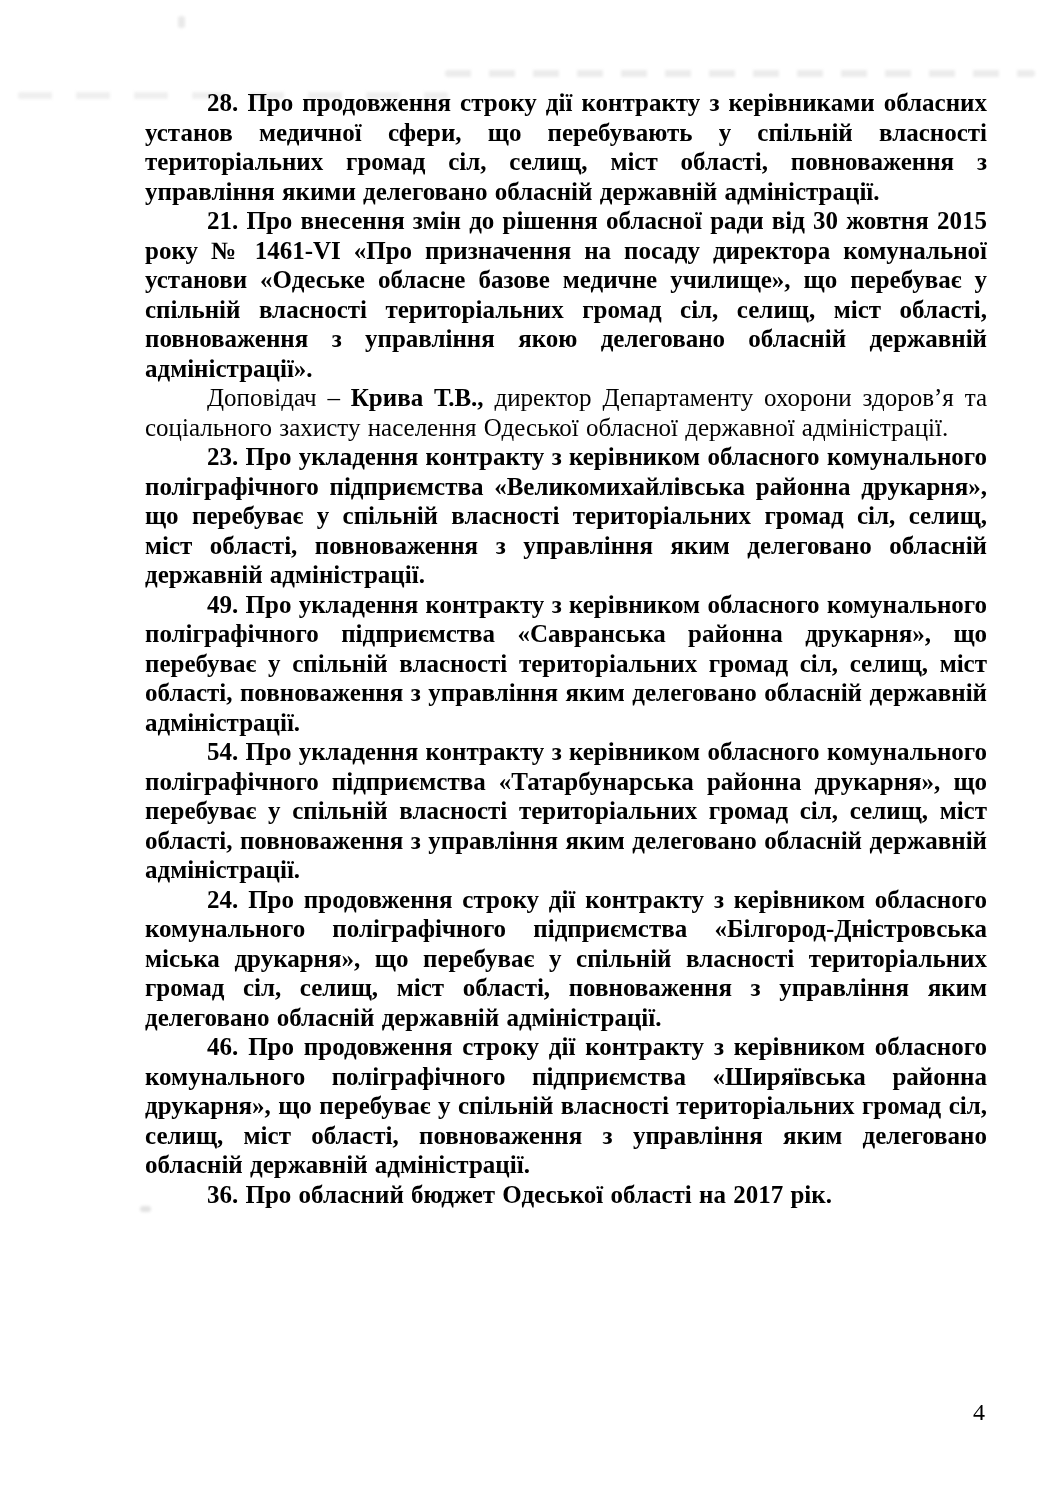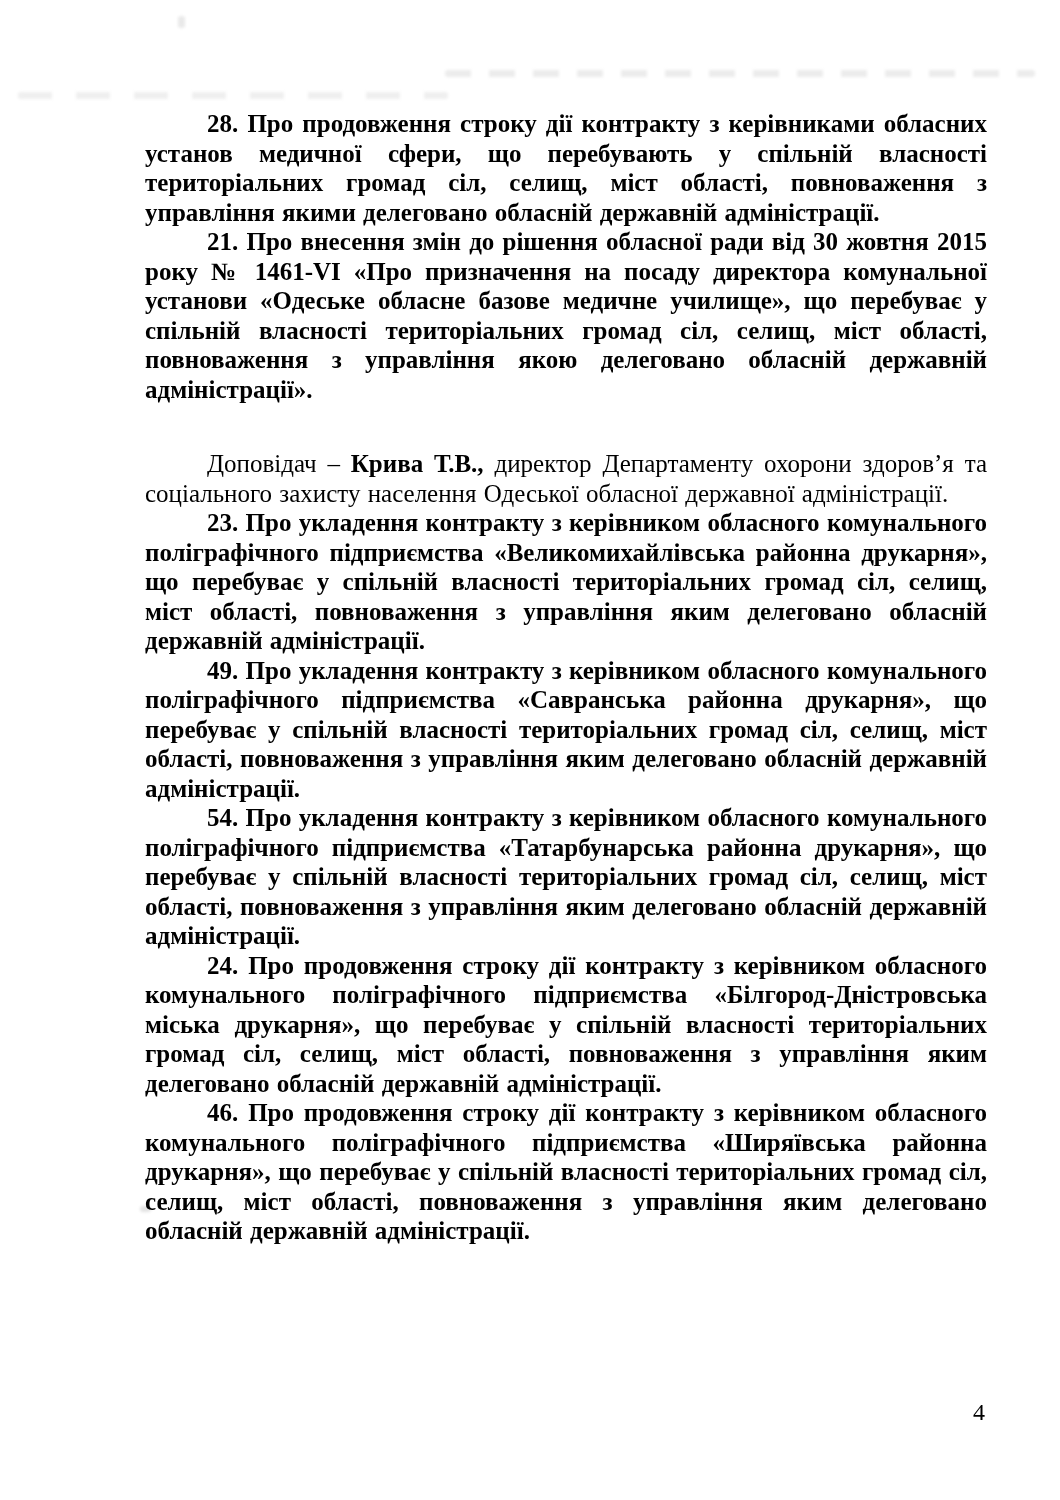--- a/index.html
+++ b/index.html
@@ -9,33 +9,33 @@
     height: 1500px;
     margin: 0 auto;
     background: #ffffff;
     overflow: hidden;
     font-family: "Liberation Serif", "DejaVu Serif", serif;
     color: #000000;
   }
   .content {
     position: absolute;
     left: 145px;
-    top: 109px;
+    top: 88px;
     width: 842px;
   }
   .content p {
     margin: 0;
     text-indent: 62px;
     text-align: justify;
     font-size: 25px;
     line-height: 29.5px;
     word-spacing: 1px;
   }
   .content p.item { font-weight: 700; }
-  .content p.speaker { font-weight: 400; margin-top: 45px; }
+  .content p.speaker { font-weight: 400; }
   .content p.speaker .name { font-weight: 700; }
   .page-number {
     position: absolute;
     top: 1398px;
     right: 75px;
     font-size: 24px;
     line-height: 28px;
   }
   
   .artifact {
@@ -62,16 +62,17 @@
 
   <div class="content" id="paragraphs">
       <p class="item"><span>28. </span><span>Про продовження строку дії контракту з керівниками обласних установ медичної сфери, що перебувають у спільній власності територіальних громад сіл, селищ, міст області, повноваження з управління якими делеговано обласній державній адміністрації.</span></p>
       <p class="item"><span>21. </span><span>Про внесення змін до рішення обласної ради від 30 жовтня 2015 року № 1461-VI «Про призначення на посаду директора комунальної установи «Одеське обласне базове медичне училище», що перебуває у спільній власності територіальних громад сіл, селищ, міст області, повноваження з управління якою делеговано обласній державній адміністрації».</span></p>
       <p class="speaker"><span>Доповідач – </span><span class="name">Крива Т.В.,</span><span> директор Департаменту охорони здоров’я та соціального захисту населення Одеської обласної державної адміністрації.</span></p>
       <p class="item"><span>23. </span><span>Про укладення контракту з керівником обласного комунального поліграфічного підприємства «Великомихайлівська районна друкарня», що перебуває у спільній власності територіальних громад сіл, селищ, міст області, повноваження з управління яким делеговано обласній державній адміністрації.</span></p>
       <p class="item"><span>49. </span><span>Про укладення контракту з керівником обласного комунального поліграфічного підприємства «Савранська районна друкарня», що перебуває у спільній власності територіальних громад сіл, селищ, міст області, повноваження з управління яким делеговано обласній державній адміністрації.</span></p>
       <p class="item"><span>54. </span><span>Про укладення контракту з керівником обласного комунального поліграфічного підприємства «Татарбунарська районна друкарня», що перебуває у спільній власності територіальних громад сіл, селищ, міст області, повноваження з управління яким делеговано обласній державній адміністрації.</span></p>
       <p class="item"><span>24. </span><span>Про продовження строку дії контракту з керівником обласного комунального поліграфічного підприємства «Білгород-Дністровська міська друкарня», що перебуває у спільній власності територіальних громад сіл, селищ, міст області, повноваження з управління яким делеговано обласній державній адміністрації.</span></p>
       <p class="item"><span>46. </span><span>Про продовження строку дії контракту з керівником обласного комунального поліграфічного підприємства «Ширяївська районна друкарня», що перебуває у спільній власності територіальних громад сіл, селищ, міст області, повноваження з управління яким делеговано обласній державній адміністрації.</span></p>
+      <p class="item"><span>36. </span><span>Про обласний бюджет Одеської області на 2017 рік.</span></p>
     </div>
 
   <div class="page-number">4</div>
 </div>
 
 </body></html>

